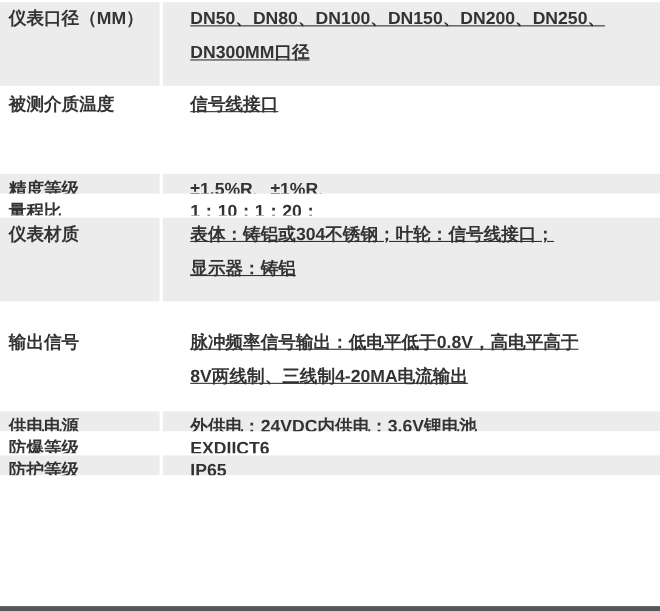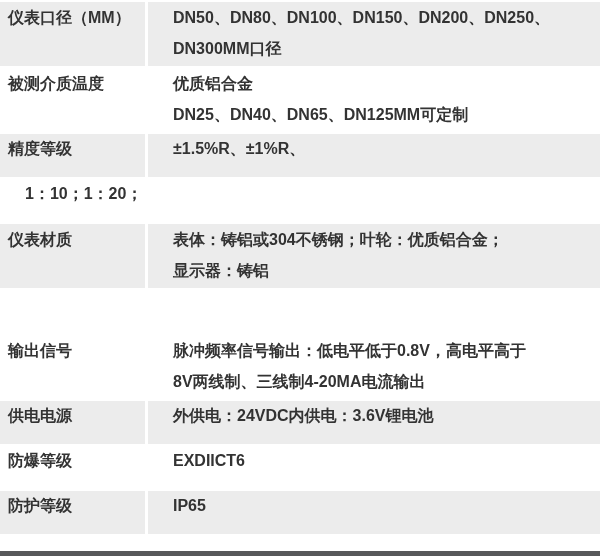--- a/index.html
+++ b/index.html
@@ -44,26 +44,26 @@
     white-space:nowrap;
     overflow:hidden;
   }
   .value{
     flex:1 1 auto;
     padding-left:25px;
     font-size:16px;
     font-weight:600;
     overflow:hidden;
   }
-  .row.single{ height:43px; }
+  .row.single{ height:18px; }
   .row.single .label,
   .row.single .value .line{ line-height:30px; }
-  .row.double{ height:64px;border-radius:11px; }
+  .row.double{ height:76px;border-radius:11px; }
   .row.double .label{ line-height:31px; }
-  .row.double .value .line{ height:31px; line-height:31px; }
+  .row.double .value .line{ height:31px; line-height:31px;text-decoration:underline; }
   .line{ white-space:nowrap; }
   .bottom-bar{
     position:absolute;
     left:0; bottom:0;
     width:600px; height:5px;
     background:var(--bar);
   }
 </style>
 </head>
 <body>
@@ -74,42 +74,42 @@
     <div class="cell label">仪表口径（MM）</div>
     <div class="cell value">
       <div class="line">DN50、DN80、DN100、DN150、DN200、DN250、</div>
       <div class="line">DN300MM口径</div>
     </div>
   </div>
 
   <div class="row double">
     <div class="cell label">被测介质温度</div>
     <div class="cell value">
-      <div class="line">优质铝合金</div>
-      <div class="line">DN25、DN40、DN65、DN125MM可定制</div>
+      <div class="line">信号线接口</div>
     </div>
   </div>
 
   <div class="row single shaded">
     <div class="cell label">精度等级</div>
     <div class="cell value">
       <div class="line">±1.5%R、±1%R、</div>
     </div>
   </div>
 
   <div class="row single">
+    <div class="cell label">量程比</div>
     <div class="cell value">
       <div class="line">1：10；1：20；</div>
     </div>
   </div>
 
   <div class="row double shaded">
     <div class="cell label">仪表材质</div>
     <div class="cell value">
-      <div class="line">表体：铸铝或304不锈钢；叶轮：优质铝合金；</div>
+      <div class="line">表体：铸铝或304不锈钢；叶轮：信号线接口；</div>
       <div class="line">显示器：铸铝</div>
     </div>
   </div>
 
 
   <div class="row single shaded">
   </div>
 
   <div class="row double">
     <div class="cell label">输出信号</div>

